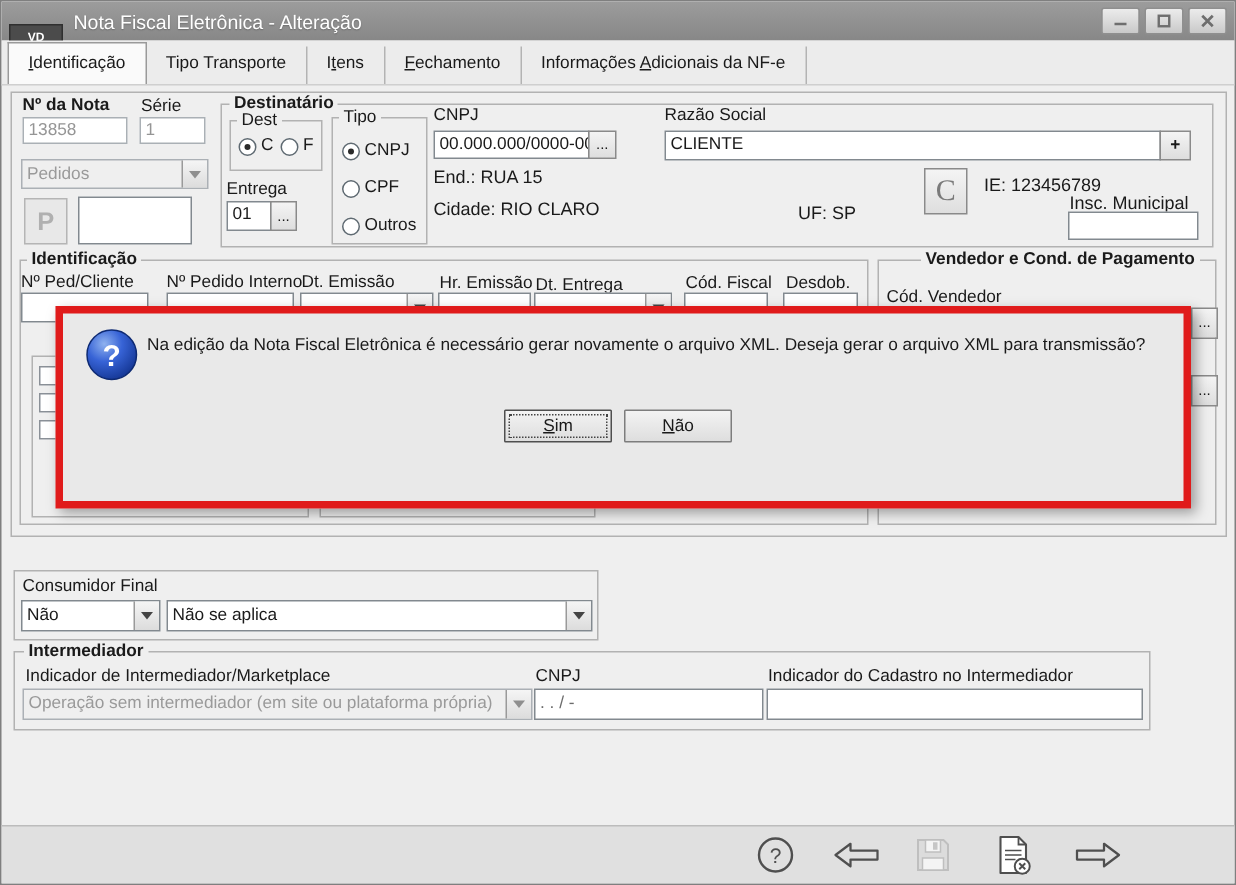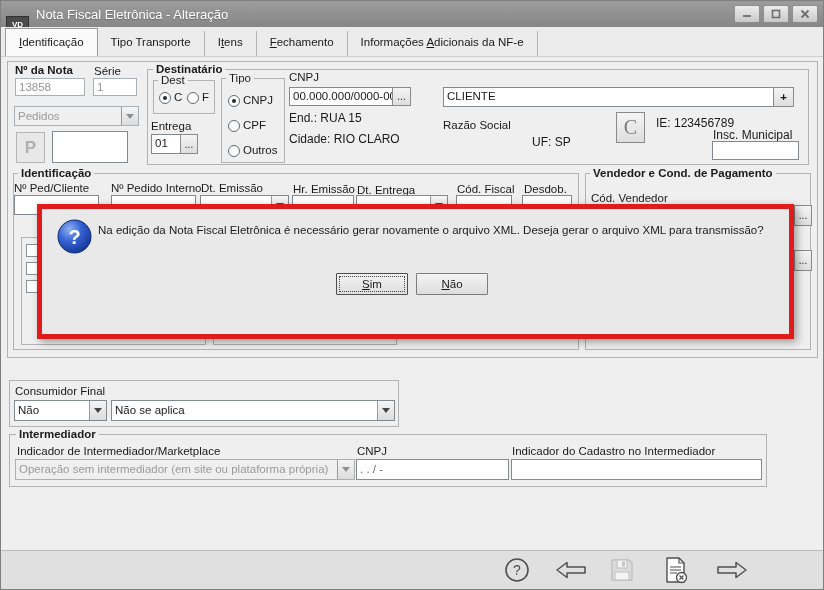--- a/index.html
+++ b/index.html
@@ -3,21 +3,21 @@
 <meta charset="utf-8">
 <style>
   * { box-sizing: border-box; margin: 0; padding: 0; }
   html,body { background:#fff; }
   body { font-family: "Liberation Sans", sans-serif; font-size: 11.5px; color:#1a1a1a; }
   .window { position:relative; width:824px; height:590px; background:#efefef; border:1px solid #7f7f7f; overflow:hidden; }
   .abs { position:absolute; }
 
   
   .titlebar { position:absolute; left:0; top:0; right:0; height:26px; background:linear-gradient(#9c9c9c,#878787); display:flex; align-items:center; padding:0 5px; }
-  .app-icon { width:23px; height:17px; background:#4b4b4b; border:1px solid #2f2f2f; color:#fff; font-size:8px; font-weight:bold; display:flex; align-items:center; justify-content:center; margin-right:7px;margin-top:20px; }
+  .app-icon { width:36px; height:17px; background:#4b4b4b; border:1px solid #2f2f2f; color:#fff; font-size:8px; font-weight:bold; display:flex; align-items:center; justify-content:center; margin-right:7px;margin-top:20px; }
   .wtitle { color:#fff; font-size:13px; text-shadow:0 1px 1px rgba(0,0,0,.25); }
   .win-controls { margin-left:auto; display:flex; gap:3px; }
   .win-btn { width:26px; height:18px; background:linear-gradient(#ececec,#c9c9c9); border:1px solid #8f8f8f; border-radius:2px; display:flex; align-items:center; justify-content:center; }
 
   
   .tabbar { position:absolute; left:0; top:26px; right:0; height:30px; background:#ececec; border-bottom:1px solid #cfcfcf; display:flex; align-items:flex-end; padding-left:4px; }
   .tab { height:25px; padding:5px 13px 0 13px; border-right:1px solid #b3b3b3; white-space:nowrap; cursor:default; }
   .tab:first-child { border-left:1px solid #b3b3b3; }
   .tab.active { height:28px; background:#fafafa; border:1px solid #9a9a9a; border-bottom:none; padding-top:7px; }
   .tab u, .dlg-btn u { text-decoration:underline; }
@@ -130,21 +130,21 @@
   <div class="lbl" style="left:242px; top:93px;">CNPJ</div>
   <div class="radio" style="left:227px; top:119px;"></div>
   <div class="lbl" style="left:242px; top:118px;">CPF</div>
   <div class="radio" style="left:227px; top:144px;"></div>
   <div class="lbl" style="left:242px; top:143px;">Outros</div>
 
   <div class="lbl" style="left:288px; top:70px;">CNPJ</div>
   <div class="inp" style="left:288px; top:86px; width:104px; height:19px;">00.000.000/0000-00</div>
   <div class="btn3d" style="left:391px; top:86px; width:19px; height:19px; font-size:10px;">...</div>
 
-  <div class="lbl" style="left:442px; top:70px;margin-top:48px;">Razão Social</div>
+  <div class="lbl" style="left:442px; top:70px;">Razão Social</div>
   <div class="inp" style="left:442px; top:86px; width:331px; height:20px;">CLIENTE</div>
   <div class="btn3d" style="left:772px; top:86px; width:21px; height:20px; font-weight:bold;">+</div>
 
   <div class="lbl" style="left:288px; top:110px; font-size:12px;">End.: RUA 15</div>
   <div class="lbl" style="left:288px; top:131px; font-size:12px;">Cidade: RIO CLARO</div>
   <div class="lbl" style="left:531px; top:134px; font-size:12px;">UF: SP</div>
 
   <div class="btn3d" style="left:615px; top:111px; width:29px; height:31px; font-family:'Liberation Serif',serif; font-size:20px; color:#7a7a7a;">C</div>
   <div class="lbl" style="left:655px; top:115px; font-size:12px;">IE: 123456789</div>
   <div class="lbl" style="left:712px; top:127px; font-size:12px;">Insc. Municipal</div>
@@ -179,21 +179,21 @@
   <div class="inp" style="left:455px; top:194px; width:56px; height:20px;"></div>
   <div class="inp" style="left:521px; top:194px; width:50px; height:20px;"></div>
 
   <div class="abs grp" style="left:20px; top:236px; width:185px; height:108px;"></div>
   <div class="abs grp" style="left:212px; top:236px; width:184px; height:108px;"></div>
   <div class="checkbox" style="left:25px; top:243px;"></div>
   <div class="checkbox" style="left:25px; top:261px;"></div>
   <div class="checkbox" style="left:25px; top:279px;"></div>
 
   <div class="abs grp" style="left:584px; top:172px; width:226px; height:177px;"></div>
-  <div class="grptitle" style="left:589px; top:166px;text-align:center;">Vendedor e Cond. de Pagamento</div>
+  <div class="grptitle" style="left:613px; top:166px;text-align:center;">Vendedor e Cond. de Pagamento</div>
   <div class="lbl" style="left:590px; top:191px;">Cód. Vendedor</div>
   <div class="inp" style="left:590px; top:204px; width:203px; height:21px;"></div>
   <div class="btn3d" style="left:793px; top:204px; width:18px; height:21px; font-size:10px;">...</div>
   <div class="btn3d" style="left:793px; top:249px; width:18px; height:21px; font-size:10px;">...</div>
 
   <div class="abs panel" style="left:8px; top:379px; width:390px; height:47px;"></div>
   <div class="lbl" style="left:14px; top:384px;">Consumidor Final</div>
   <div class="dd" style="left:13px; top:399px; width:93px; height:21px;">
     <div class="ddtext">Não</div>
     <div class="ddbtn">

